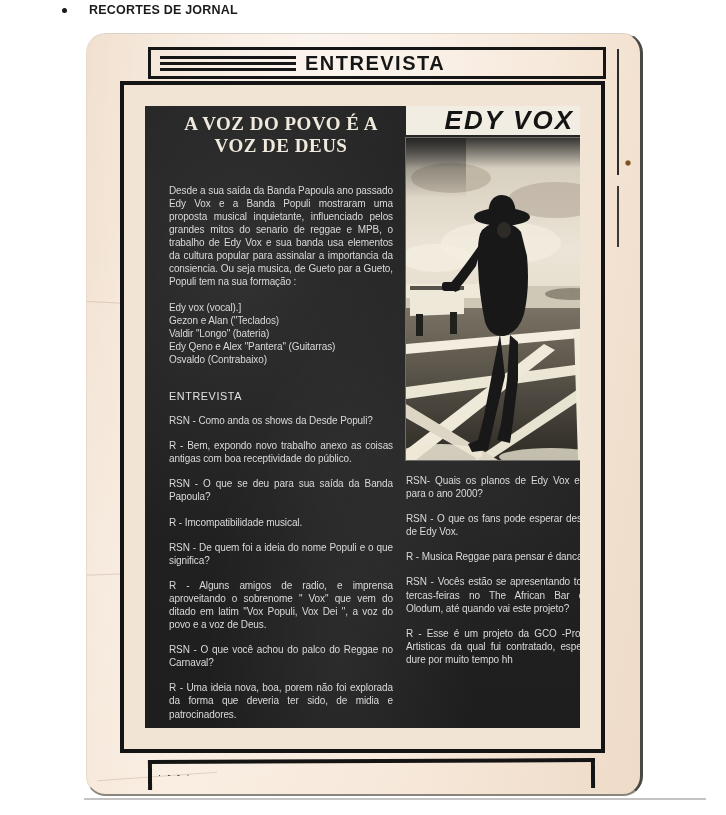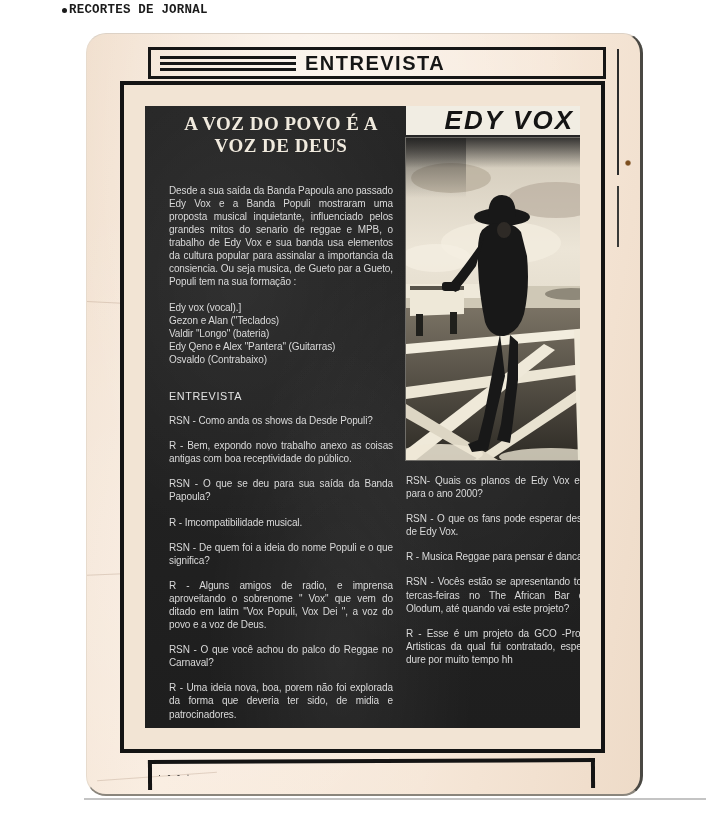--- a/index.html
+++ b/index.html
@@ -1,21 +1,21 @@
 <!DOCTYPE html>
 <html><head>
 <meta charset="utf-8">
 <style>
   html,body{margin:0;padding:0;}
   body{
     width:726px;height:815px;position:relative;background:#ffffff;
     font-family:"Liberation Sans",sans-serif;overflow:hidden;
   }
   
-  .doc-line{position:absolute;left:60px;top:3px;display:flex;align-items:center;gap:2px;font-family:Liberation Mono, monospace;}
+  .doc-line{position:absolute;left:60px;top:3px;display:flex;align-items:center;gap:22px;}
   .bullet{width:5px;height:5px;border-radius:50%;background:#1a1a1a;margin-left:2px;}
   .doc-label{font-size:12.5px;font-weight:600;color:#1b1b1b;letter-spacing:.2px;}
 
   
   .scan{
     position:absolute;left:86px;top:33px;width:557px;height:763px;overflow:hidden;
     background:
       radial-gradient(ellipse at 45% 18%, rgba(255,255,255,.55), rgba(255,255,255,0) 60%),
       radial-gradient(ellipse at 20% 70%, rgba(255,255,255,.25), rgba(255,255,255,0) 50%),
       linear-gradient(100deg,#f1e0cf,#f9ecdf 30%,#f6e7d8 68%,#eedbc8);

